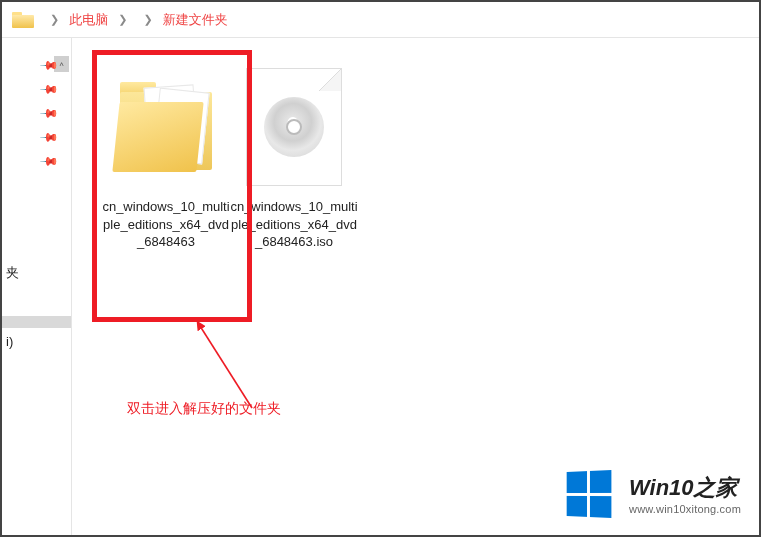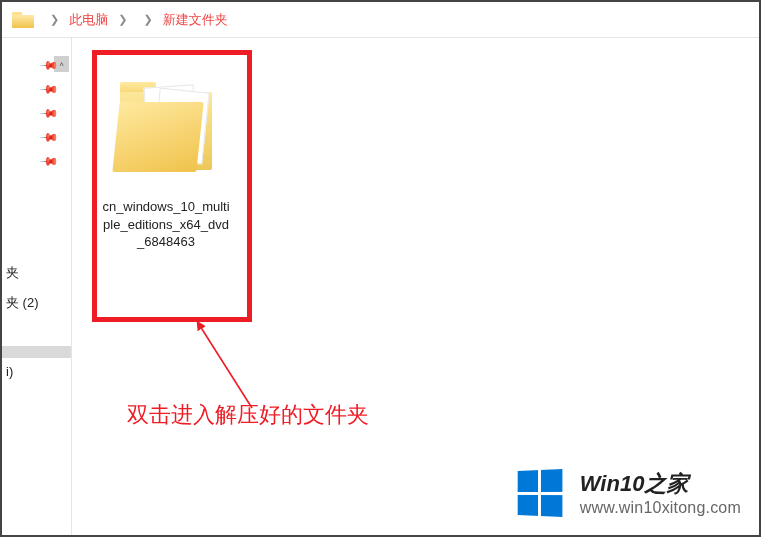--- a/index.html
+++ b/index.html
@@ -220,21 +220,21 @@
       position: absolute;
       top: 280px; left: 120px;
       width: 120px; height: 100px;
       pointer-events: none;
     }
     .annotation-text {
       position: absolute;
       top: 362px;
       left: 55px;
       color: #ee1c25;
-      font-size: 22px;
+      font-size: 14px;
       white-space: nowrap;
     }
     .watermark {
       position: absolute;
       bottom: 18px; right: 18px;
       display: flex;
       align-items: center;
       gap: 18px;
       justify-content: center;
     }
@@ -250,21 +250,21 @@
       background: #0078d7;
     }
     .wm-text { display: flex; flex-direction: column; }
     .wm-title {
       font-size: 22px;
       font-weight: bold;
       color: #222;
       font-style: italic;
     }
     .wm-url {
-      font-size: 16px;
+      font-size: 11px;
       color: #666;
       letter-spacing: 0.2px;
     }
   </style>
 </head>
 <body>
 
 <div class="toolbar">
   <span class="folder-glyph"></span>
   <span class="chevron">❯</span>
@@ -288,21 +288,20 @@
       </div>
     <div class="pin-row">
         <span class="pin-icon">📌</span>
       </div>
     <div class="pin-row">
         <span class="pin-icon">📌</span>
       </div>
 
     <div class="side-items">
       <div class="side-item">夹</div>
-      <div class="side-item">夹 (2)</div>
       <div style="height:28px"></div>
       <div class="side-item selected"></div>
       <div class="side-item">i)</div>
     </div>
   </div>
 
   <div class="content">
     <div class="files">
       <div class="file-item">
         <div class="file-icon-wrap">
@@ -310,20 +309,28 @@
             <div class="tab"></div>
             <div class="back"></div>
             <div class="paper"></div>
             <div class="paper2"></div>
             <div class="front"></div>
           </div>
         </div>
         <div class="file-label">cn_windows_10_multiple_editions_x64_dvd_6848463</div>
       </div>
 
+      <div class="file-item">
+        <div class="file-icon-wrap">
+          <div class="iso-file">
+            <div class="disc"></div>
+          </div>
+        </div>
+        <div class="file-label">cn_windows_10_multiple_editions_x64_dvd_6848463.iso</div>
+      </div>
     </div>
 
     <div class="highlight-box"></div>
 
     <svg class="annotation-arrow" viewBox="0 0 120 100">
       <defs>
         <marker id="ah" markerWidth="10" markerHeight="10" refX="2" refY="3" orient="auto">
           <path d="M0,0 L6,3 L0,6 Z" fill="#ee1c25"></path>
         </marker>
       </defs>

